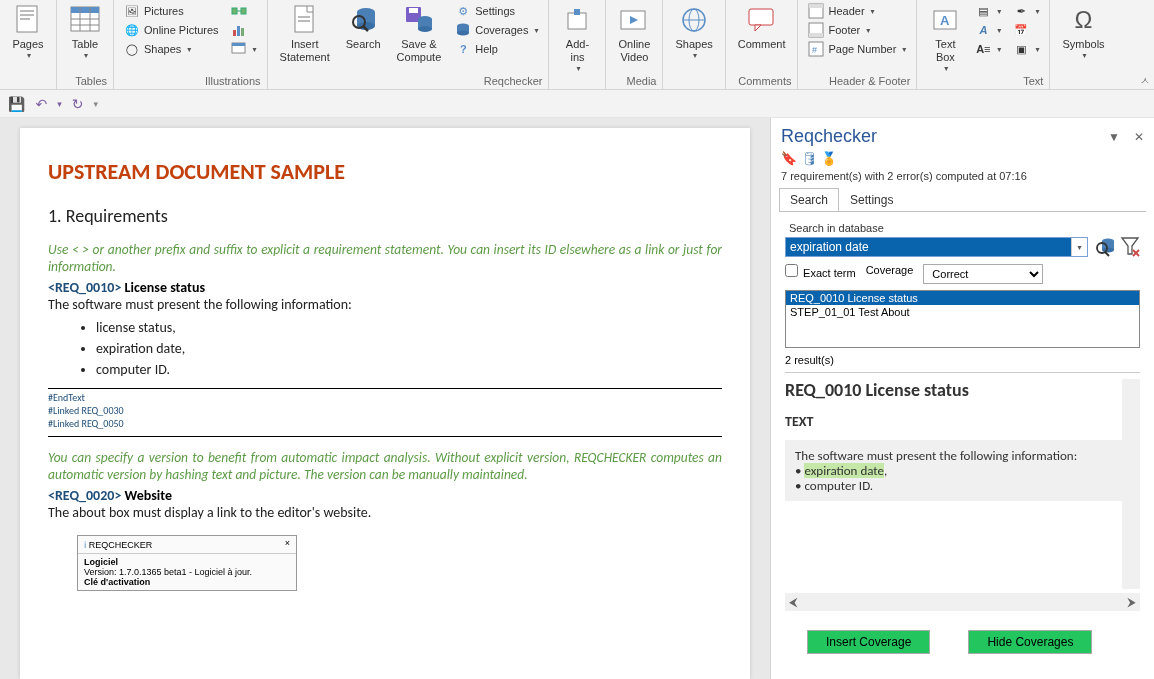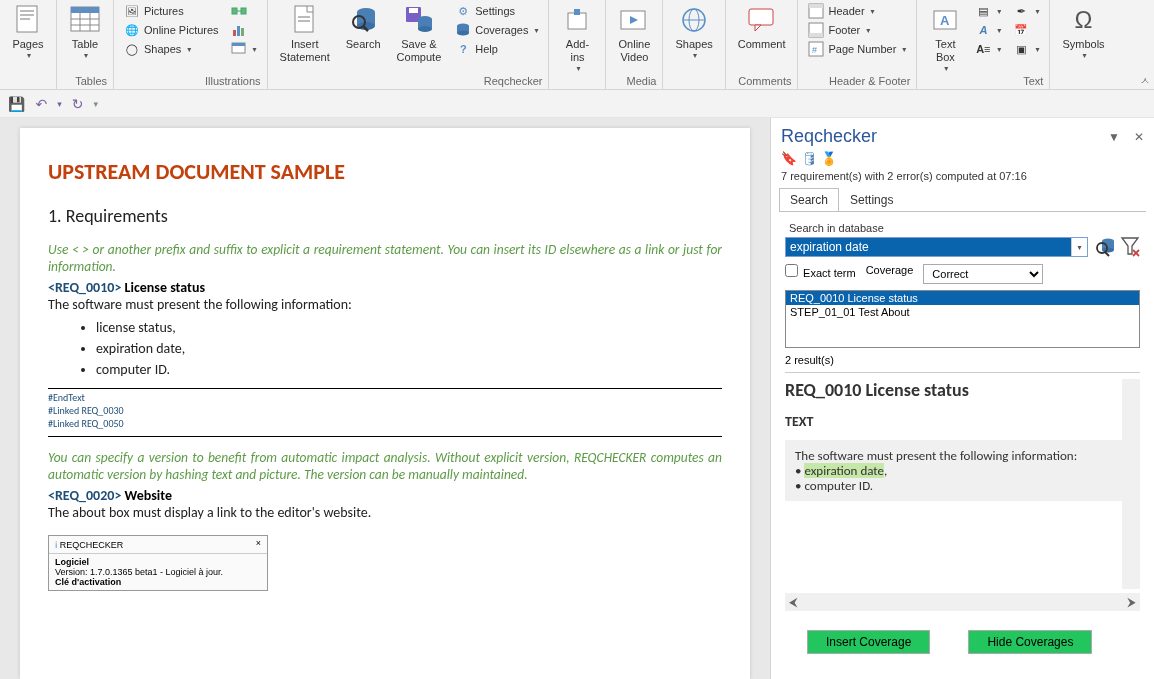--- a/index.html
+++ b/index.html
@@ -30,21 +30,21 @@
 .doc-title { font-size: 22px; font-weight: bold; font-family: Calibri, sans-serif; color: #c2410c; margin-bottom: 20px; }
 .doc-hint { font-style: italic; color: #5d9b46; font-size: 13.5px; font-family: Calibri, sans-serif; margin-bottom: 18px;}
 .doc-h1 { font-size: 18px; color: #222; font-family: Calibri, sans-serif; margin-bottom: 14px;}
 .doc-desc { font-style: italic; color: #5d9b46; font-size: 13.5px; font-family: Calibri, sans-serif; text-align: justify; margin-bottom: 4px;}
 .req-tag { color: #1f4e79; font-weight: bold; font-size: 14px; font-family: Calibri, sans-serif;}
 .doc-text { font-size: 14px; color: #222; font-family: Calibri, sans-serif; margin-bottom: 4px;}
 .doc-ul { margin-left: 48px; margin-bottom: 8px;}
 .doc-ul li { font-size: 14px; color: #222; font-family: Calibri, sans-serif; padding: 2px 0;}
 .hrline { border-top: 1px solid #000; margin: 6px 0 2px 0;}
 .metablue { color: #1f4e79; font-size: 10px; font-family: Calibri, sans-serif;}
-.aboutbox { border: 1px solid #999; width: 220px; margin-top: 14px; font-size: 9px; background:#fafafa;}
+.aboutbox { border: 1px solid #999; width: 220px; margin-top: 14px; font-size: 9px; background:#fafafa;margin-left:29px;}
 .aboutbox .hdr { display:flex; justify-content:space-between; padding: 2px 6px; border-bottom:1px solid #ccc;}
 .aboutbox .bdy { padding: 3px 6px;}
 .aboutbox .bold { font-weight: bold;}
 
 
 .panel { width: 384px; background: #fff; border-left: 1px solid #d4d4d4; display: flex; flex-direction: column; }
 .panel-hdr { display: flex; align-items: center; justify-content: space-between; padding: 8px 10px 4px 10px;}
 .panel-title { font-size: 18px; color: #2b579a; }
 .panel-ctrl { display: flex; gap: 14px; color: #666; font-size: 12px;}
 .panel-ctrl span { cursor: pointer;}

